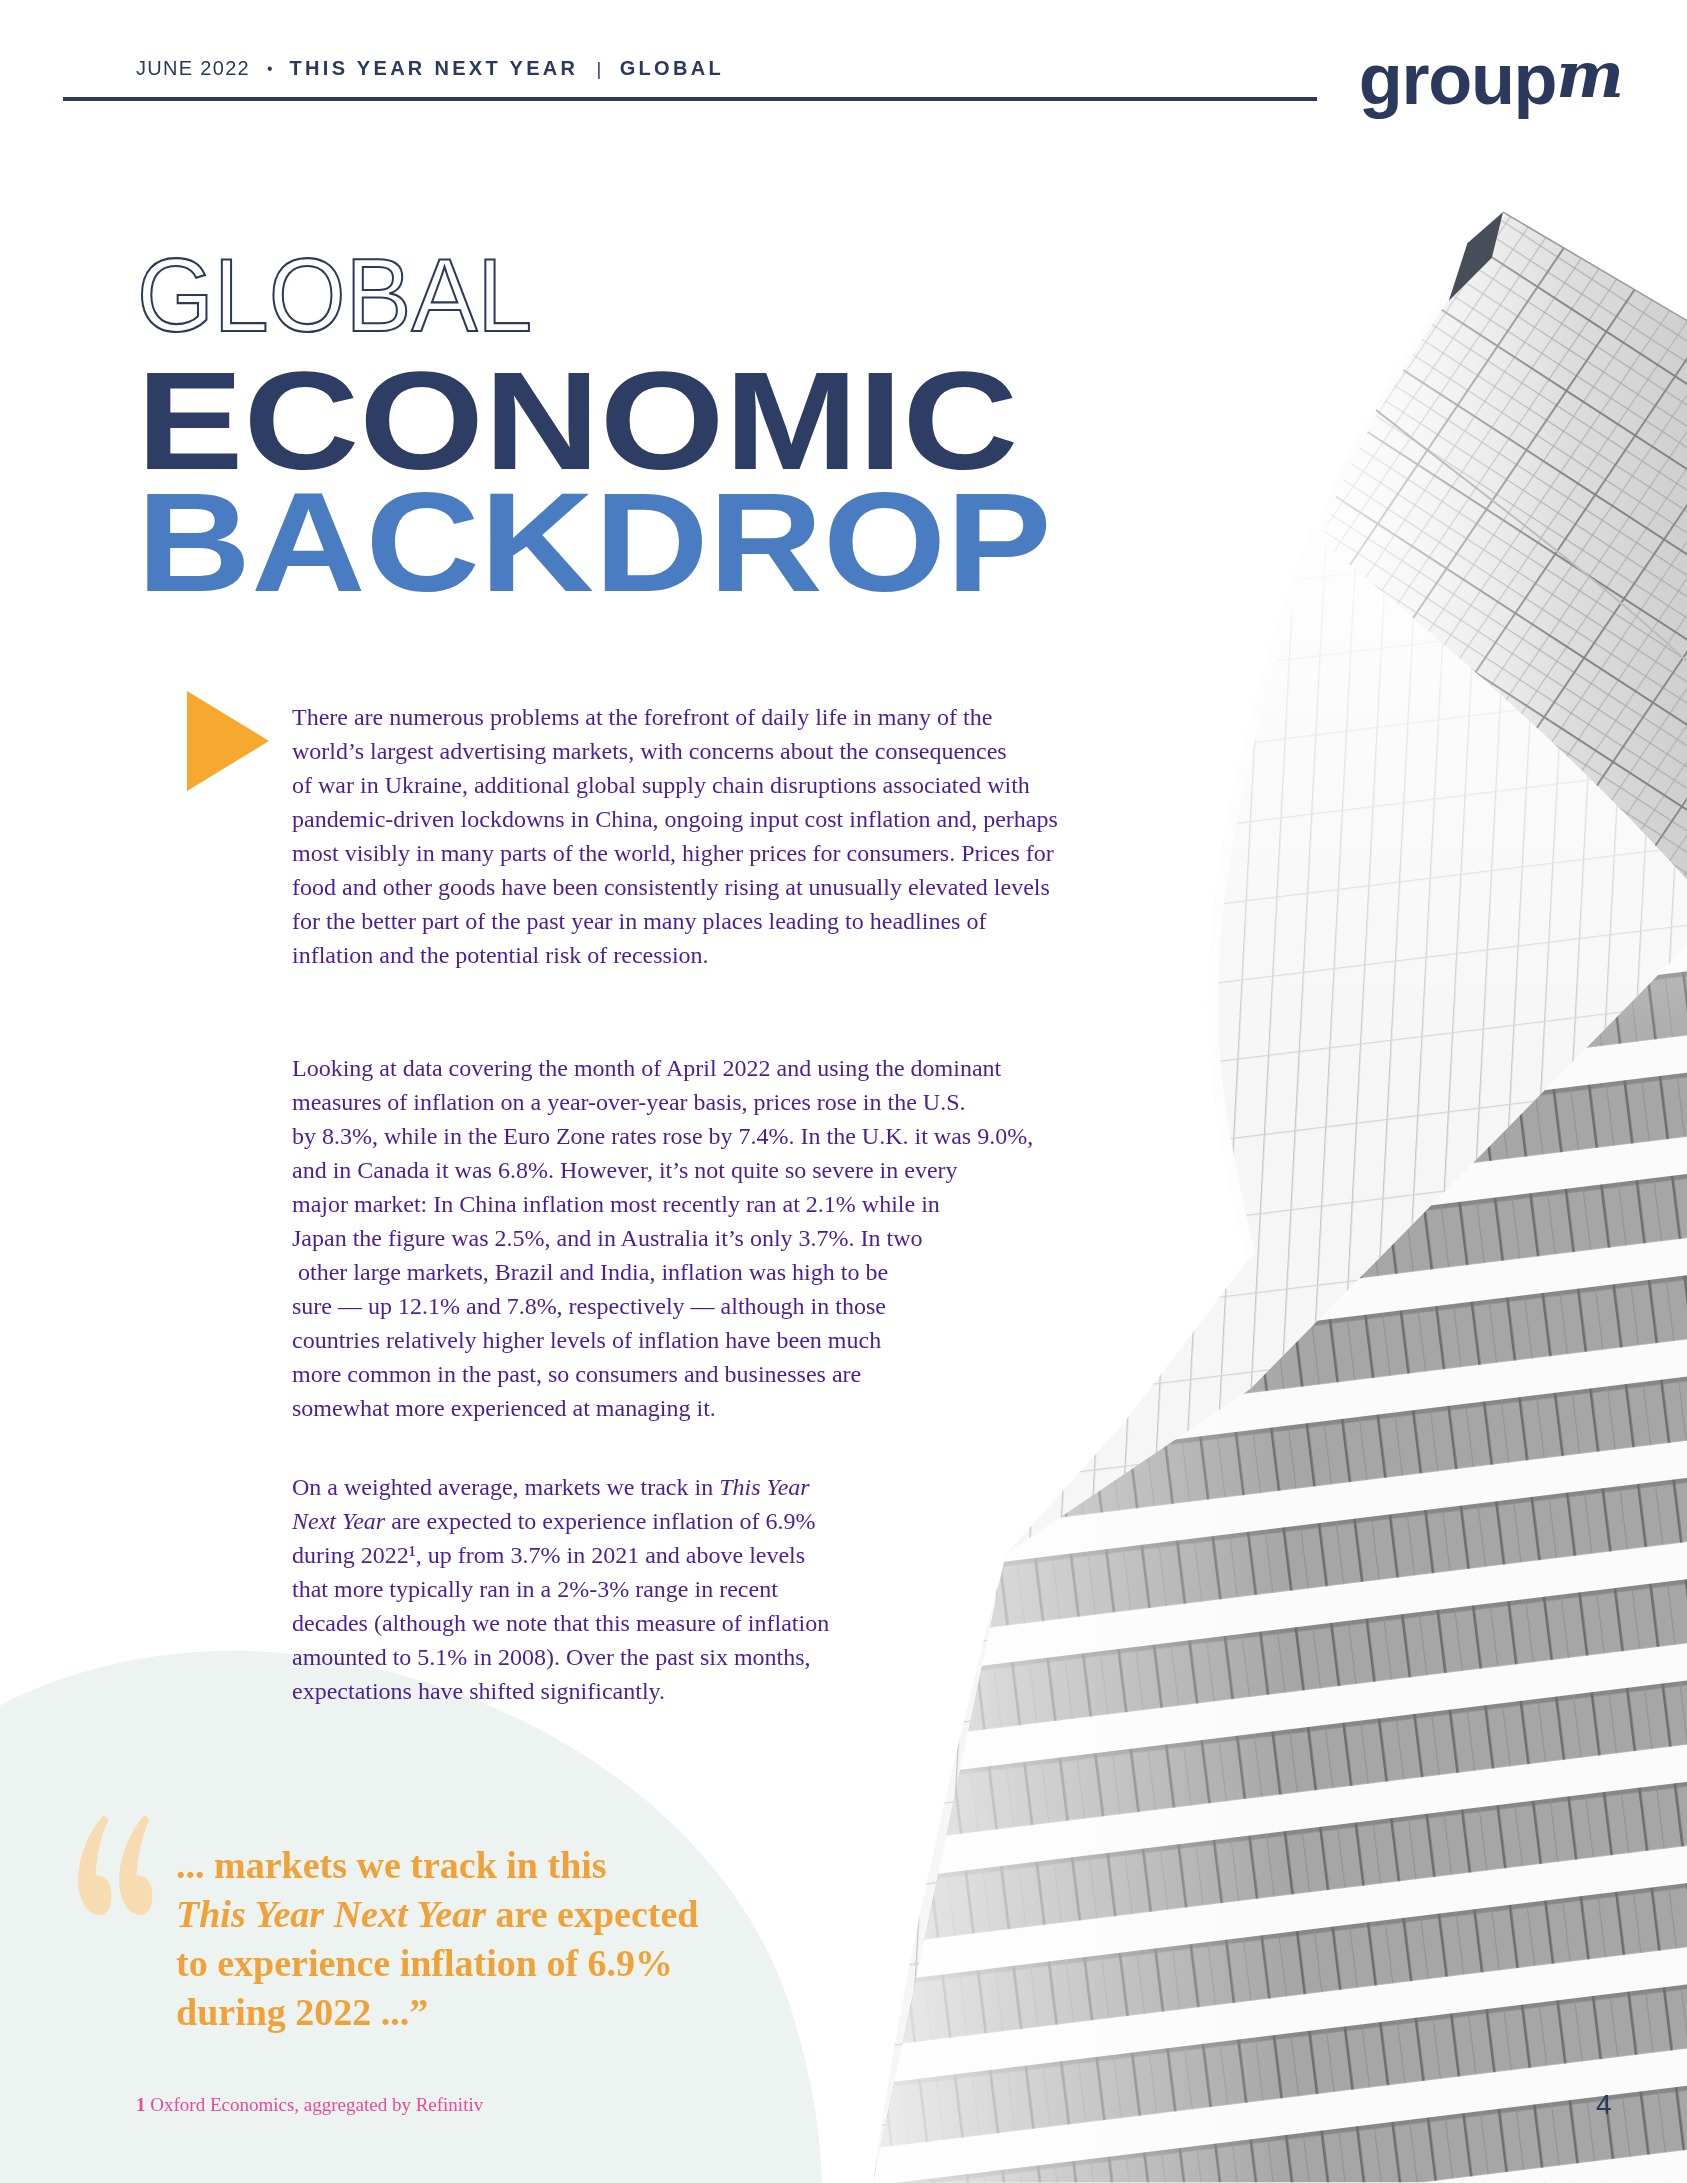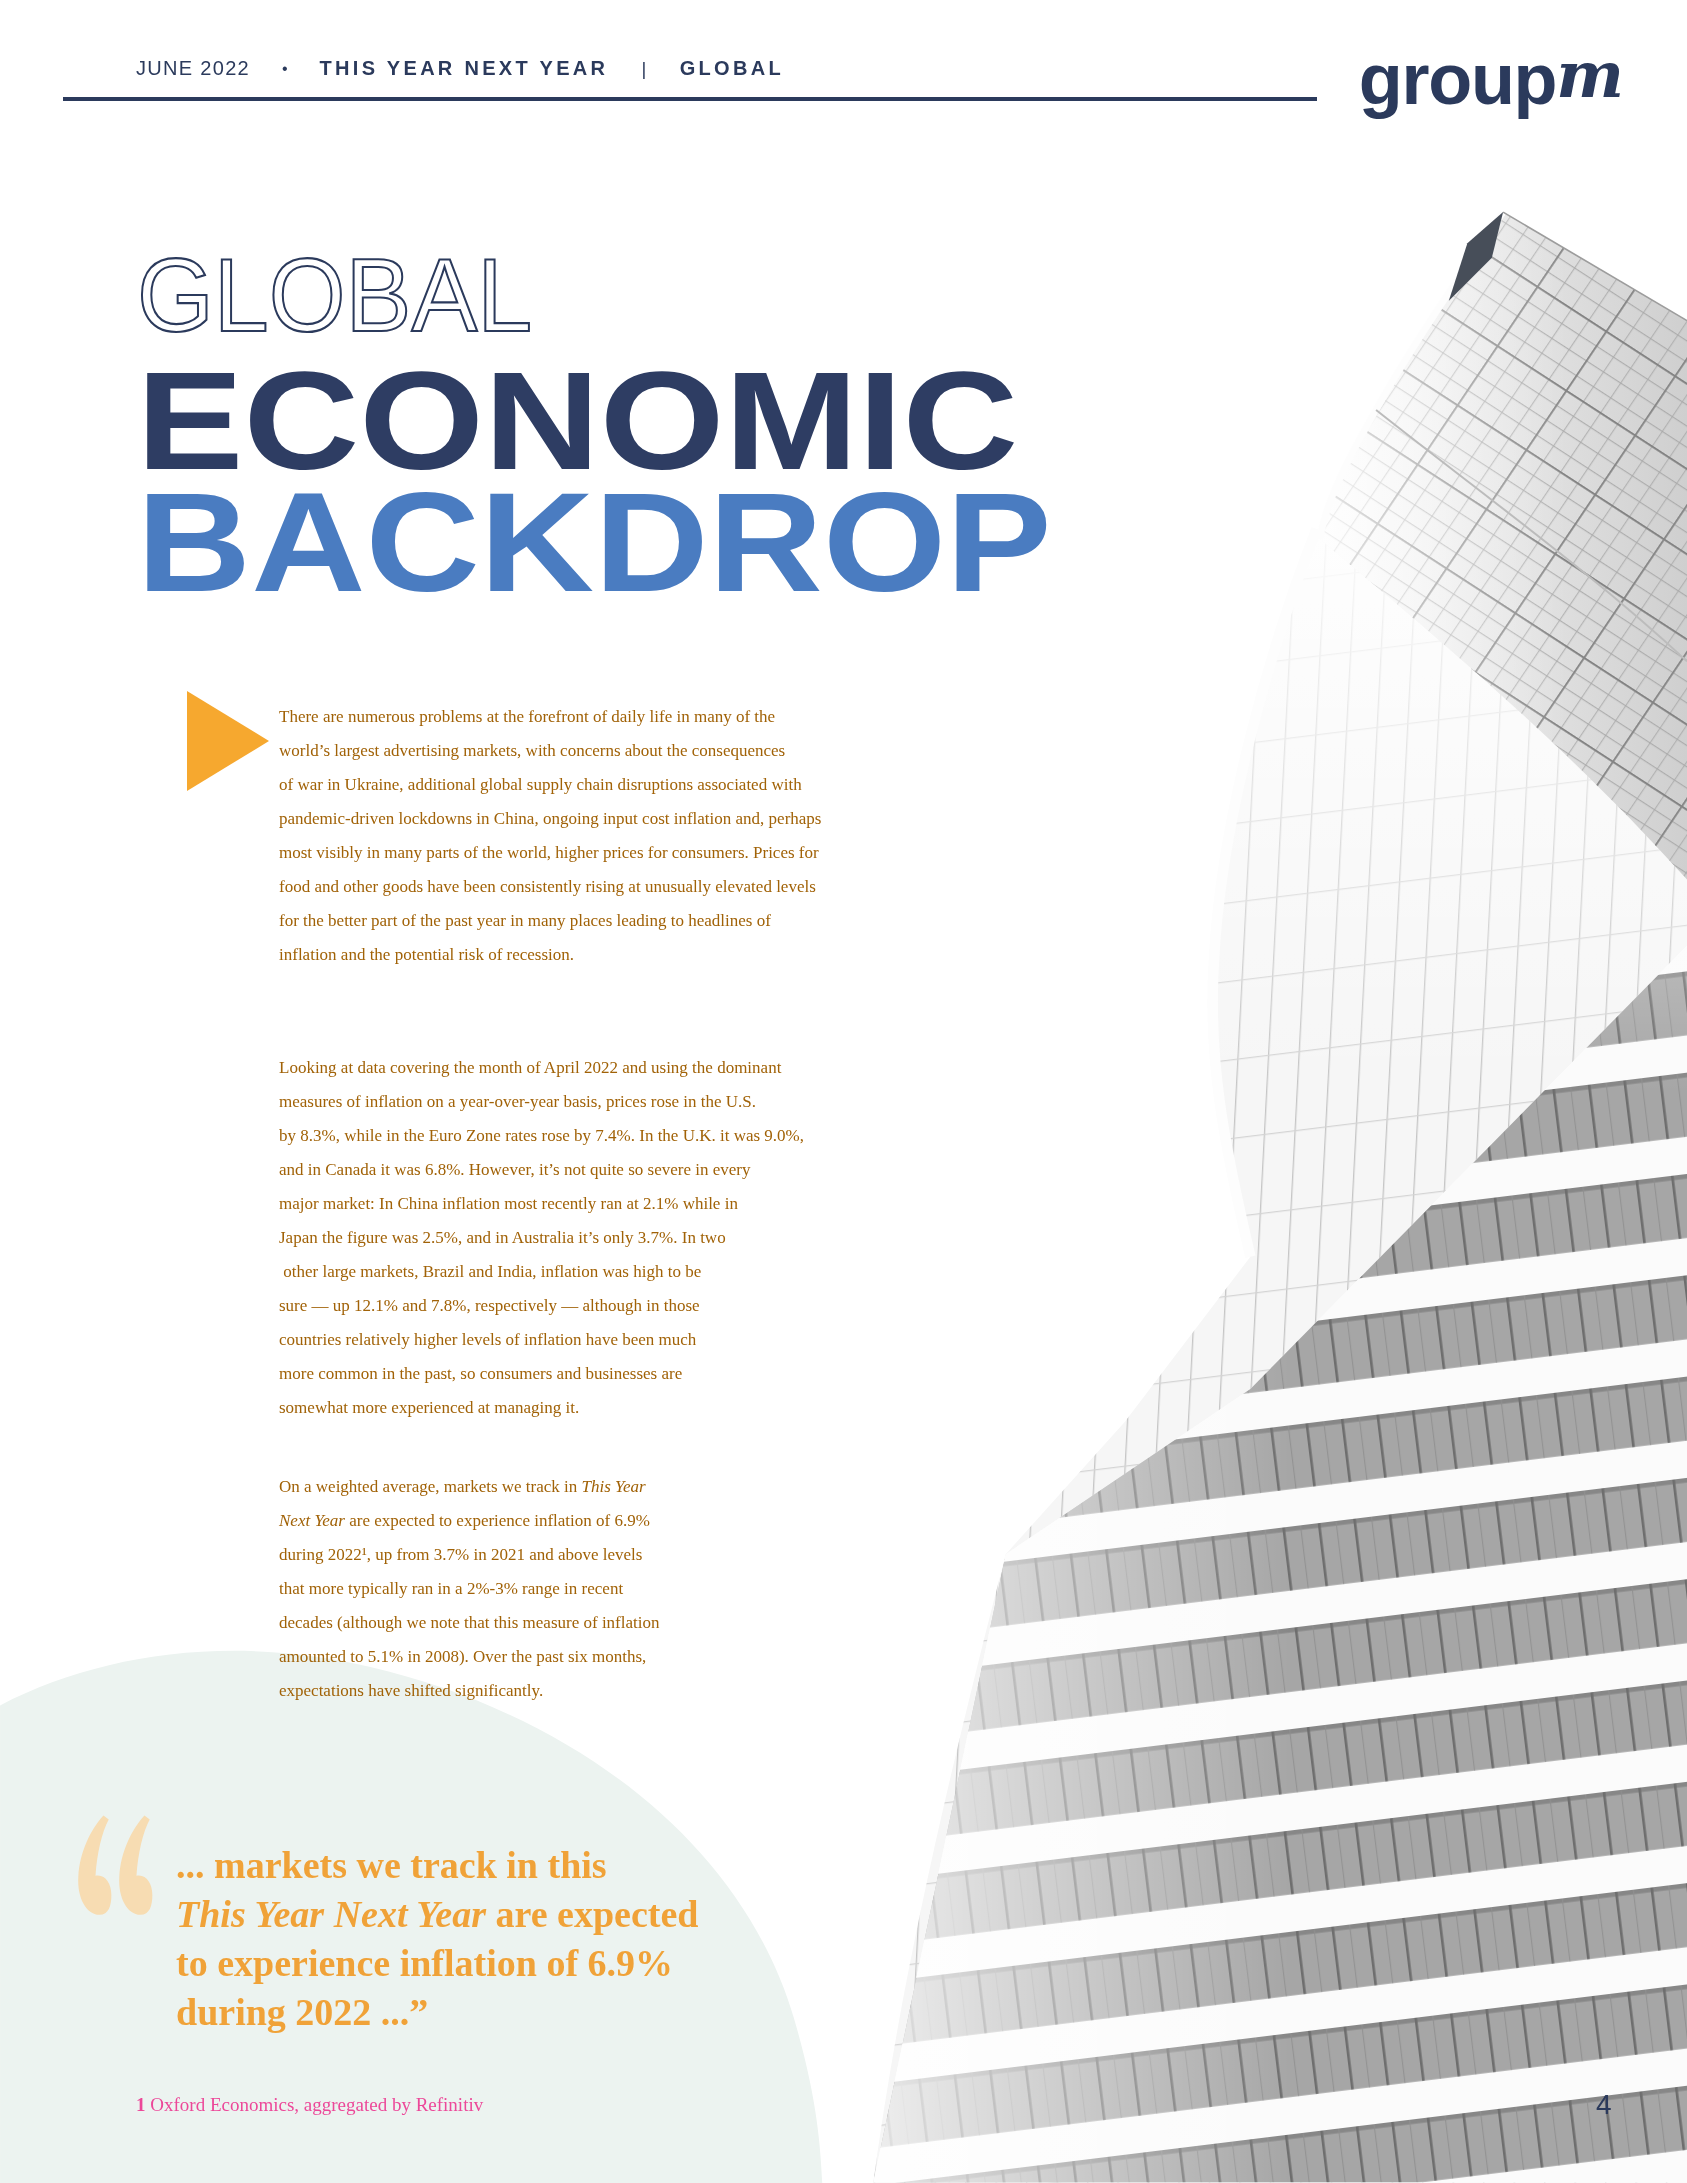--- a/index.html
+++ b/index.html
@@ -6,21 +6,21 @@
   body{
     width:1687px;height:2183px;position:relative;overflow:hidden;
     background:#ffffff;font-family:"Liberation Serif",serif;
   }
   .abs{position:absolute;}
   
   #mint-shape{left:0;top:1634px;z-index:0;}
   #building{left:827px;top:165px;z-index:1;}
   
   #header-row{
-    left:136px;top:57px;z-index:3;display:flex;align-items:center;gap:32px;
+    left:136px;top:57px;z-index:3;display:flex;align-items:center;gap:17px;
     color:#2b3a5c;font-family:"Liberation Sans",sans-serif;
   }
   #header-row .date{font-size:20px;letter-spacing:1.3px;font-weight:400;}
   #header-row .dot{font-size:16px;}
   #header-row .strong{font-size:20px;font-weight:700;letter-spacing:3.3px;}
   #header-row .pipe{font-size:18.5px;font-weight:400;margin:0 1.3px;}
   #header-rule{left:63px;top:97px;width:1254px;height:4px;background:#2b3a5c;z-index:2;}
   #logo{right:63px;top:38px;z-index:3;color:#2b3a5c;display:flex;align-items:baseline;}
   #logo .g{font-family:"Liberation Sans",sans-serif;font-weight:700;font-size:72px;letter-spacing:-1.3px;text-align:right;}
   #logo .m{font-family:"DejaVu Serif",serif;font-style:italic;font-weight:700;font-size:64px;line-height:0;position:relative;top:-6.6px;}
@@ -30,22 +30,22 @@
   #title-l2{top:339px;}
   #title-l3{top:461px;}
   
   #intro-triangle{
     left:187px;top:691px;width:0;height:0;z-index:3;
     border-top:50px solid transparent;border-bottom:50px solid transparent;
     border-left:82px solid #f6a82f;
   }
   
   .para{
-    left:279px;width:992px;z-index:3;color:#a16207;
-    font-size:17px;line-height:34px;white-space:pre-line;
+    left:292px;width:992px;z-index:3;color:#4c1d95;
+    font-size:24px;line-height:34px;white-space:pre-line;
   }
   #para-1{top:700px;}
   #para-2{top:1051px;}
   #para-3{top:1462px;margin-top:8px;}
   .it{font-style:italic;}
   
   #quote-mark{left:77px;top:1814px;z-index:3;}
   #pull-quote{
     left:136px;top:1841px;width:827px;z-index:3;
     color:#f0a238;font-weight:700;font-size:38px;line-height:49px;white-space:pre-line;margin-left:40px;

